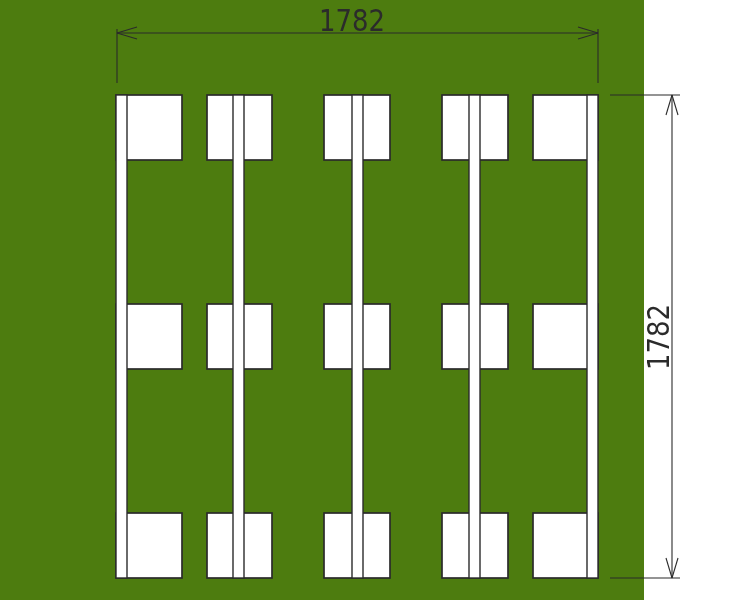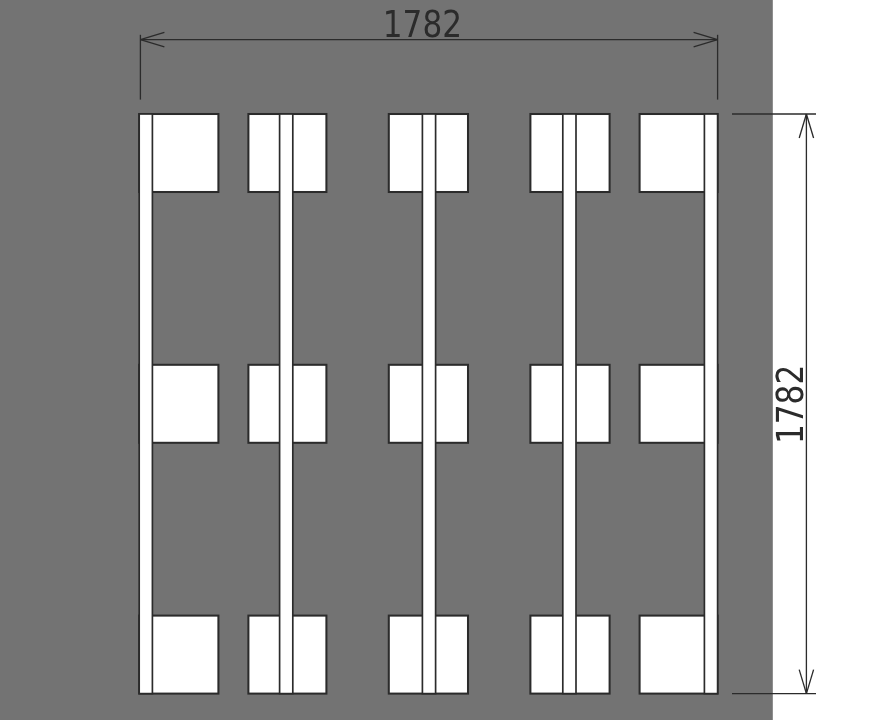--- a/index.html
+++ b/index.html
@@ -8,21 +8,21 @@
     background: #ffffff;
     width: 736px;
     height: 600px;
     overflow: hidden;
     font-family: "DejaVu Sans", sans-serif;
   }
   #stage {
     position: relative;
     width: 644px;
     height: 600px;
-    background: #737373;
+    background: #4d7c0f;
   }
   svg {
     display: block;
   }
   text {
     font-family: "DejaVu Sans", sans-serif;
     font-weight: 400;
   }
 </style>
 </head>

